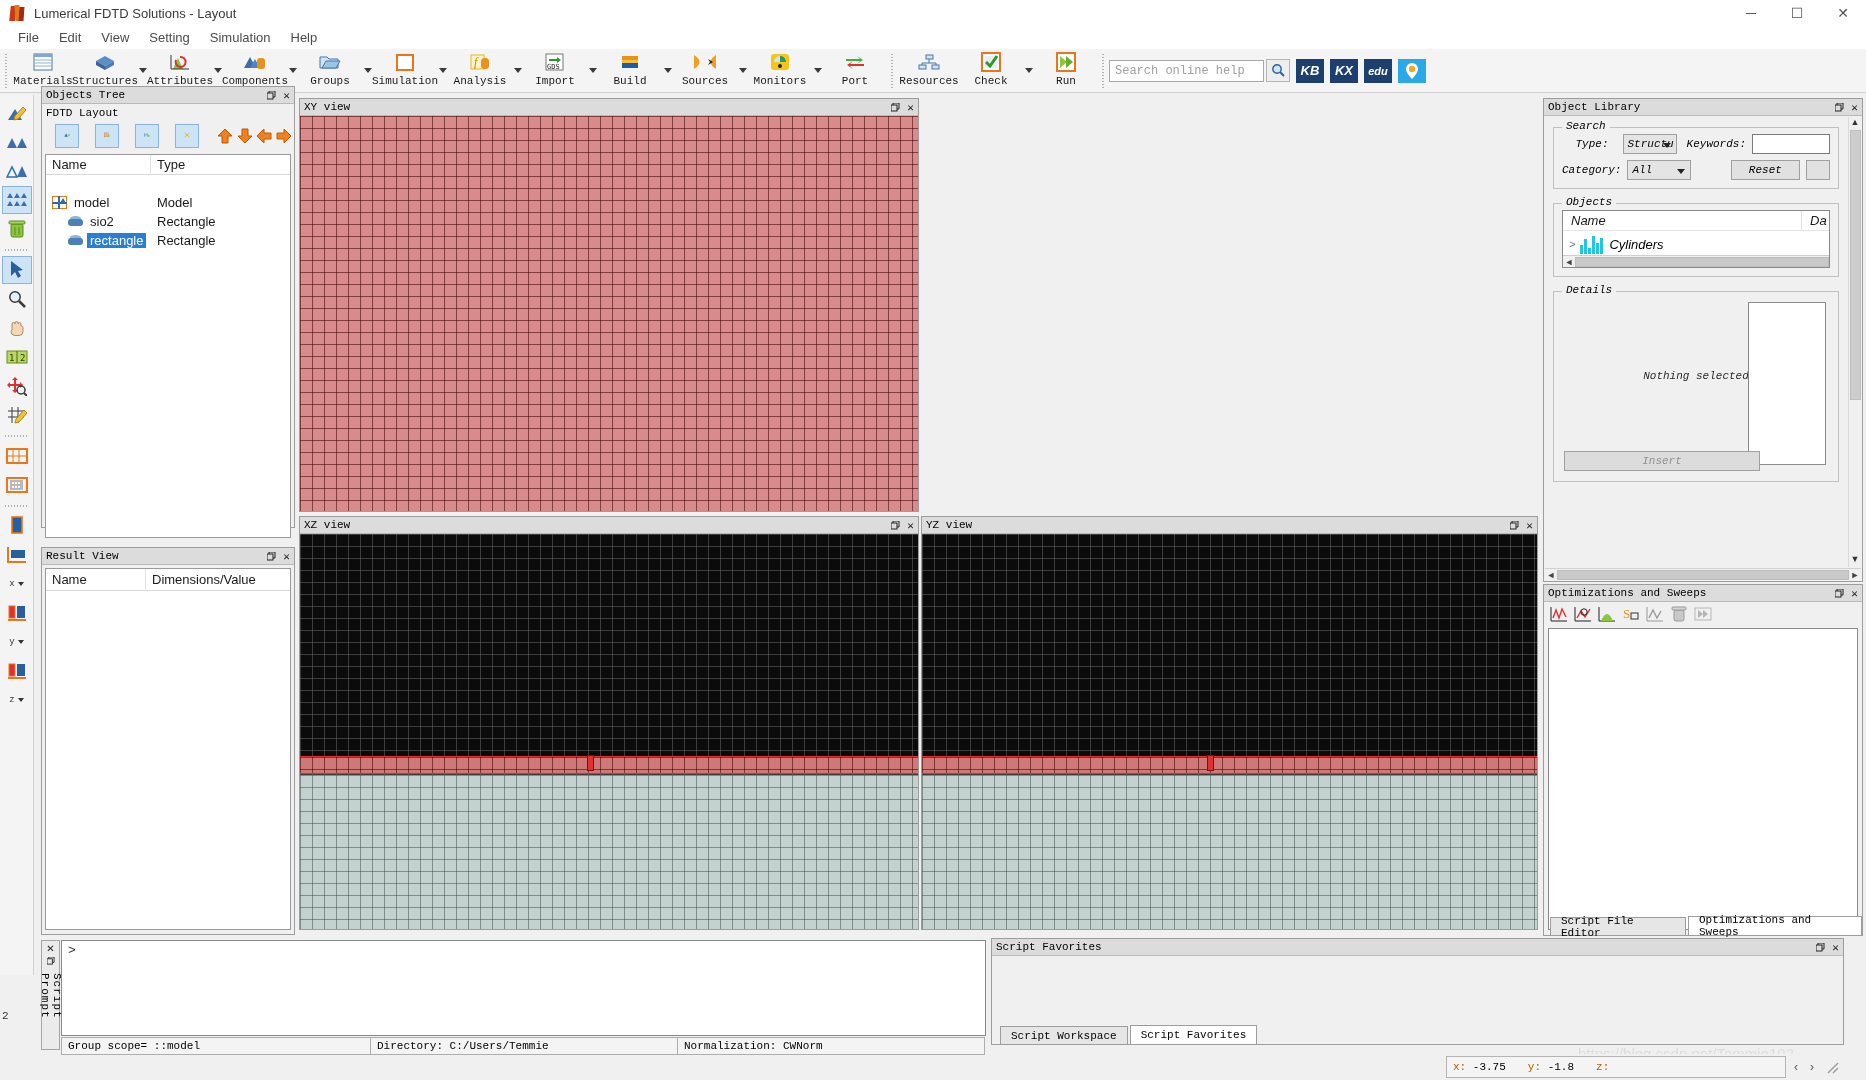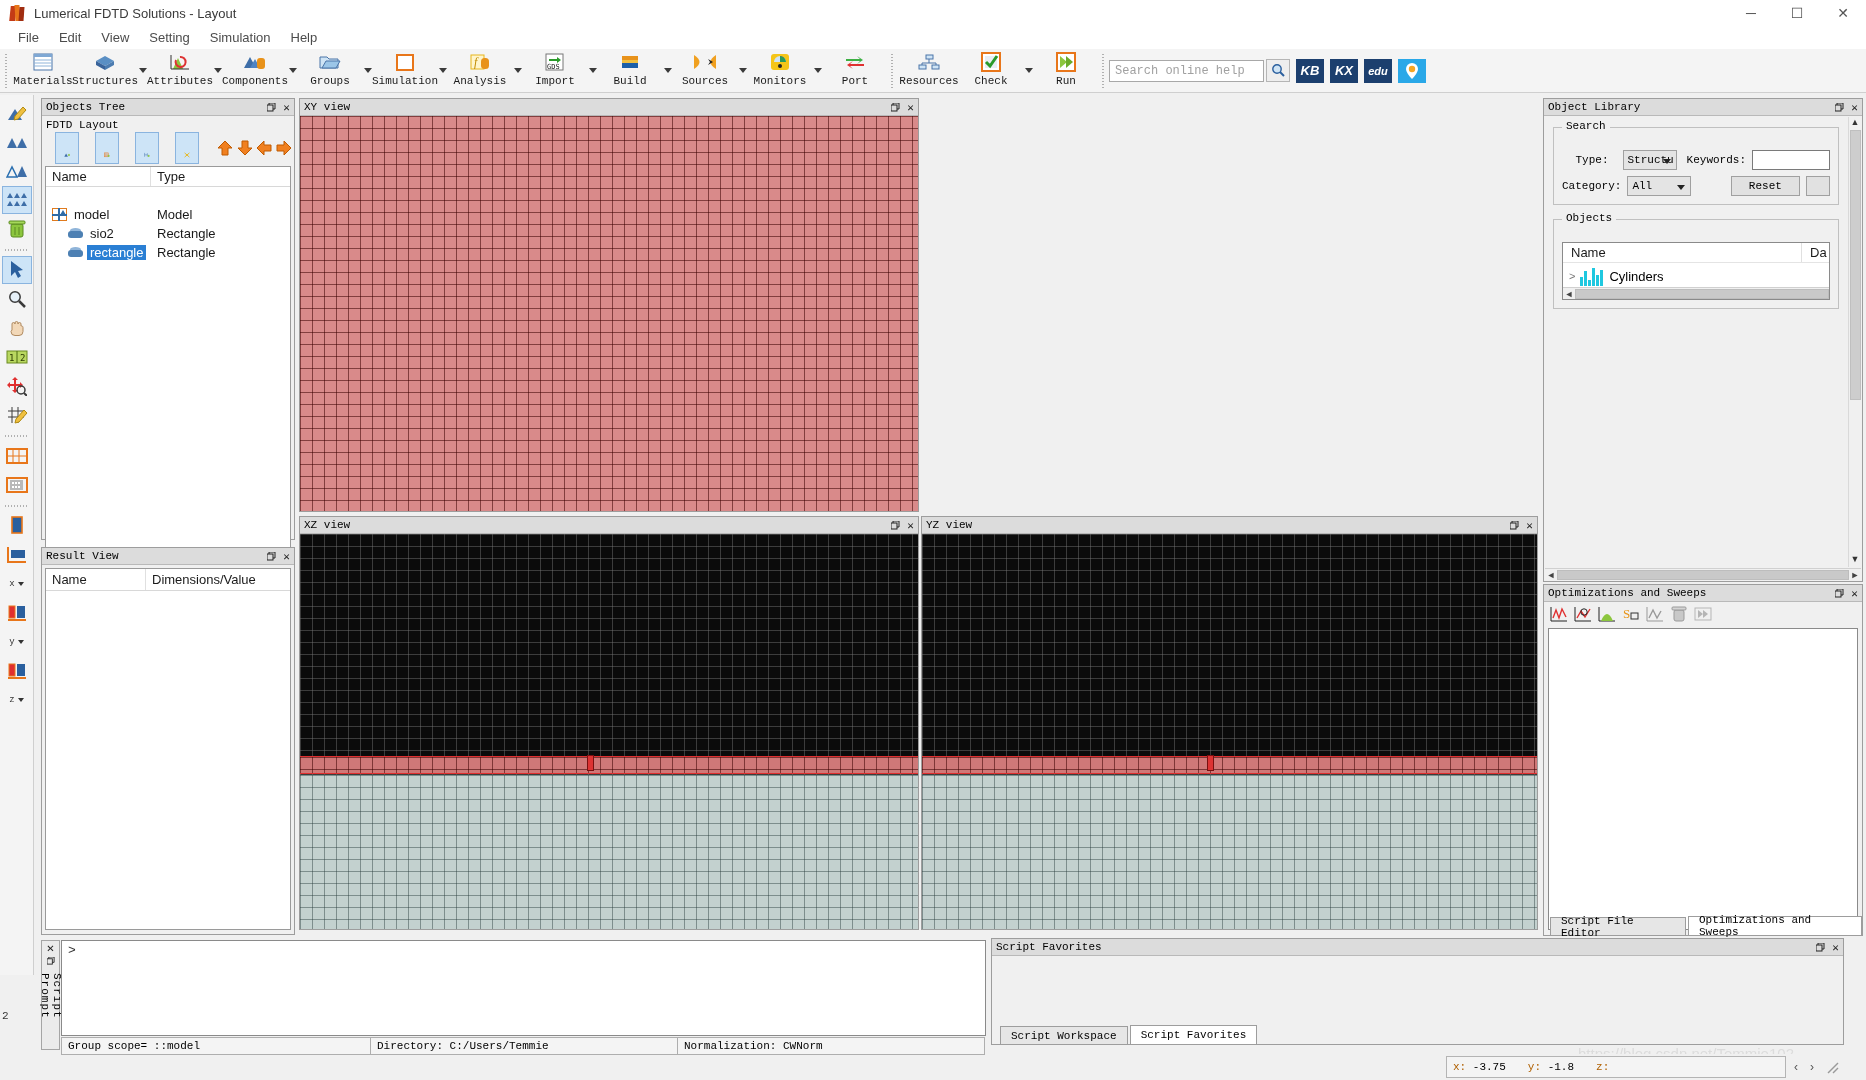--- a/index.html
+++ b/index.html
@@ -150,21 +150,21 @@
   .layer-grey {
     position:absolute; left:0; right:0; bottom:0;
     background:#c3d1cf;
     background-image:
       repeating-linear-gradient(to right, rgba(40,60,60,.45) 0 1px, transparent 1px 12px),
       repeating-linear-gradient(to bottom, rgba(40,60,60,.45) 0 1px, transparent 1px 12px);
   }
   .handle { position:absolute; width:7px; height:16px; background:#d33; border:1px solid #7a1010;}
 
   
-  .grp { border:1px solid #c0c0c0; margin:6px 8px; padding:22px 8px 8px; position:relative;}
+  .grp { border:1px solid #c0c0c0; margin:6px 8px; padding:6px 8px 8px; position:relative;font-style:italic;}
   .grp > .cap { position:absolute; top:-8px; left:8px; background:#f0f0f0; padding:0 4px;
                 font-size:11px; font-family:"Liberation Mono",monospace; color:#000;}
   .frow { display:flex; align-items:center; margin-bottom:6px; }
   .flab { font-size:11px; font-family:"Liberation Mono",monospace; color:#000; text-align:right;}
   .combo { height:20px; background:#e4e4e4; border:1px solid #a0a0a0; display:flex; align-items:center;
            padding-left:4px; font-size:11px; font-family:"Liberation Mono",monospace; position:relative;}
   .combo .car { position:absolute; right:5px; top:8px; border-left:4px solid transparent;
                 border-right:4px solid transparent; border-top:5px solid #222;}
   .txtin { height:20px; background:#fff; border:1px solid #7a7a7a; font-size:11px;}
   .btn { height:20px; background:#e1e1e1; border:1px solid #a0a0a0; display:flex;
@@ -623,21 +623,21 @@
           <rect x="11" y="2" width="8" height="12" fill="#2a5f9e"></rect>
           <line x1="2" y1="16" x2="20" y2="16" stroke="#e8761a" stroke-width="2"></line>
         </svg>
       </div>
     <div class="lbtn">
       <span class="sub">z</span>
       <i style="margin-left:3px;border-left:3px solid transparent;border-right:3px solid transparent;border-top:4px solid #333;display:inline-block"></i>
       </div>
   </div>
 
-  <div class="panel" style="left:41px; top:98px; width:254px; height:442px;">
+  <div class="panel" style="left:41px; top:86px; width:254px; height:442px;">
     <div class="ptitle">
       <span>Objects Tree</span>
       <span class="spacer"></span>
       <span class="picon">
         <svg width="9" height="9" viewBox="0 0 9 9">
             <rect x="0" y="2" width="6" height="6" fill="none" stroke="#222"></rect>
             <path d="M2 2 V0 h6 v6 h-2" fill="none" stroke="#222"></path>
           </svg>
         </span>
       <span class="picon">✕</span>
@@ -870,20 +870,28 @@
             </span>
             <span>Cylinders</span>
           </div>
           <div class="hscroll">
             <span class="lft">◄</span>
             <span class="thmb" style="flex:1"></span>
           </div>
         </div>
       </div>
 
+      <div class="grp" style="margin-top:14px;">
+        <div class="cap">Details</div>
+        <div class="detbox">
+          <div class="nothing">Nothing selected</div>
+          <div class="whitepane"></div>
+          <div class="btn dis" style="position:absolute; left:2px; bottom:2px; width:196px;">Insert</div>
+        </div>
+      </div>
     </div>
 
     <div class="vscroll" style="top:18px; bottom:14px; right:1px;">
       <span class="ar">▲</span>
       <span class="thmb" style="height:270px"></span>
       <span class="ar" style="margin-top:auto">▼</span>
     </div>
     <div class="hscroll" style="left:1px;right:1px;bottom:1px;">
       <span class="lft">◄</span>
       <span class="thmb" style="flex:1"></span>

